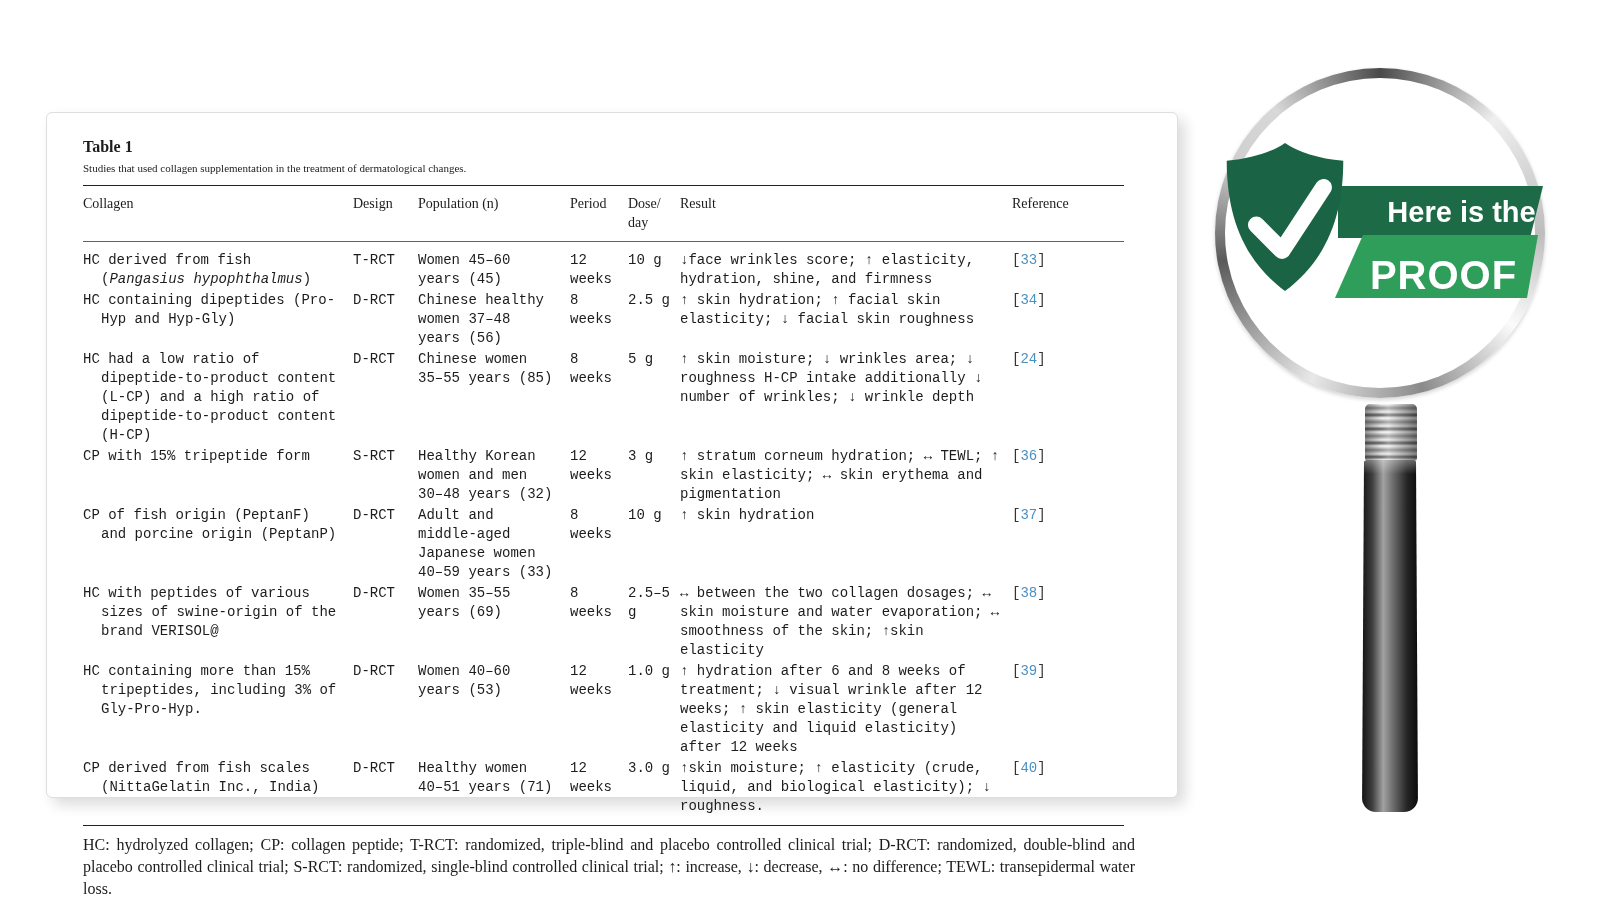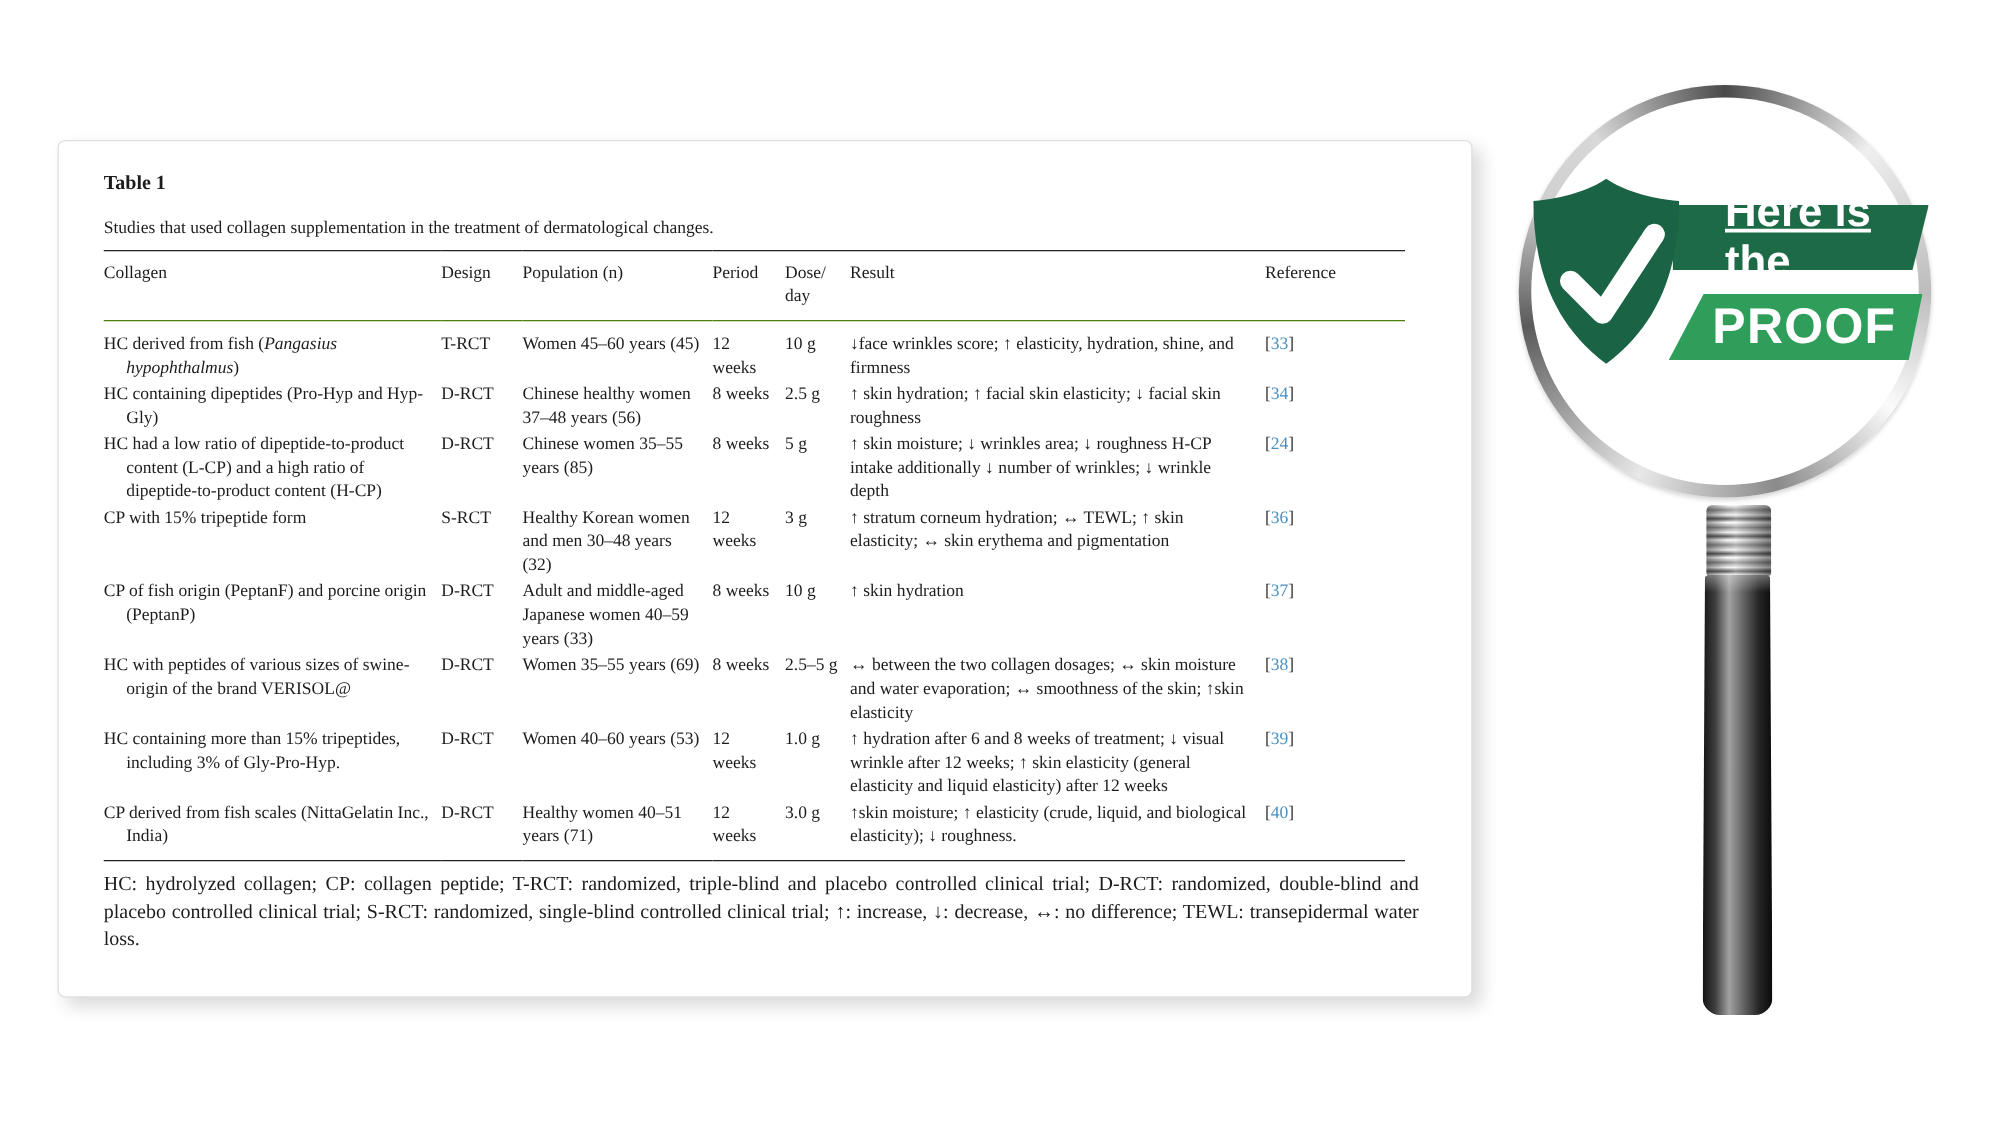--- a/index.html
+++ b/index.html
@@ -10,34 +10,34 @@
     color:#1c1c1c;
   }
   
   .paper-card{
     position:absolute;left:46px;top:112px;width:1132px;height:686px;
     box-sizing:border-box;background:#fff;border:1px solid #dedede;border-radius:6px;
     box-shadow:7px 7px 14px rgba(0,0,0,.14);
     padding:24px 42px 0 36px;
   }
   .table-label{font-size:16px;font-weight:bold;line-height:20px;}
-  .table-caption{font-size:14px;line-height:20px;margin-top:16px;}
+  .table-caption{font-size:11px;line-height:20px;margin-top:1px;}
   table.study-table{
     border-collapse:collapse;table-layout:fixed;width:1041px;margin-top:7px;
     border-top:1.4px solid #222;border-bottom:1.4px solid #222;
     font-size:14px;line-height:19px;
   }
   .col-collagen{width:270px;} .col-design{width:65px;} .col-population{width:152px;}
   .col-period{width:58px;} .col-dose{width:52px;} .col-result{width:332px;} .col-reference{width:112px;}
   .study-table th{
     text-align:left;font-weight:normal;vertical-align:top;
     padding:8px 10px 9px 0;border-bottom:1px solid #4d7c0f;font-size:14px;
   }
   .study-table td{
-    vertical-align:top;padding:1px 10px 1px 0;
+    vertical-align:top;padding:1px 10px 1px 0;font-family:Liberation Mono, monospace;
   }
   .study-table tbody tr:first-child td{padding-top:9px;}
   .study-table tbody tr:last-child td{padding-bottom:9px;}
   td.cell-collagen{padding-left:18px;text-indent:-18px;}
   td.cell-collagen em{font-style:italic;}
   .ref{white-space:nowrap;color:#333;cursor:pointer;}
   .refnum{color:var(--link-color,#4a90c2);}
   .footnote{
     font-size:16px;line-height:22px;margin-top:8px;text-align:justify;color:#1c1c1c;
   }
@@ -53,28 +53,27 @@
   .lens-glass{
     position:absolute;left:25px;top:18px;width:310px;height:310px;border-radius:50%;
     background:#ffffff;
   }
   .shield{position:absolute;left:20px;top:78px;width:130px;height:158px;}
   .band{
     position:absolute;display:flex;align-items:center;justify-content:center;
     color:#fff;font-family:"Liberation Sans", sans-serif;font-weight:bold;
   }
   .band-top{
-    left:138px;top:104px;width:205px;height:52px;font-size:35px;padding-left:42px;box-sizing:border-box;
+    left:138px;top:126px;width:205px;height:52px;font-size:29px;padding-left:42px;box-sizing:border-box;
     clip-path:polygon(0 0,100% 0,calc(100% - 13px) 100%,0 100%);
-    text-decoration:underline;
   }
   .band-proof{
-    left:135px;top:175px;width:203px;height:53px;font-size:40px;letter-spacing:1px;
+    left:135px;top:175px;width:203px;height:63px;font-size:40px;letter-spacing:1px;
     clip-path:polygon(28px 0,100% 0,calc(100% - 11px) 100%,0 100%);
-    padding-left:14px;box-sizing:border-box;
+    padding-left:14px;box-sizing:border-box;align-items:flex-end;
   }
   .band-numbers{
     left:135px;top:233px;width:163px;height:45px;font-size:27px;
     clip-path:polygon(0 0,100% 0,calc(100% - 5px) 100%,0 100%);
   }
   .ferrule{
     position:absolute;left:165px;top:344px;width:52px;height:57px;
     border-radius:5px 5px 3px 3px;
     background:
       linear-gradient(90deg,rgba(0,0,0,.38),rgba(255,255,255,0) 32%,rgba(255,255,255,.25) 45%,rgba(0,0,0,.42) 96%),

